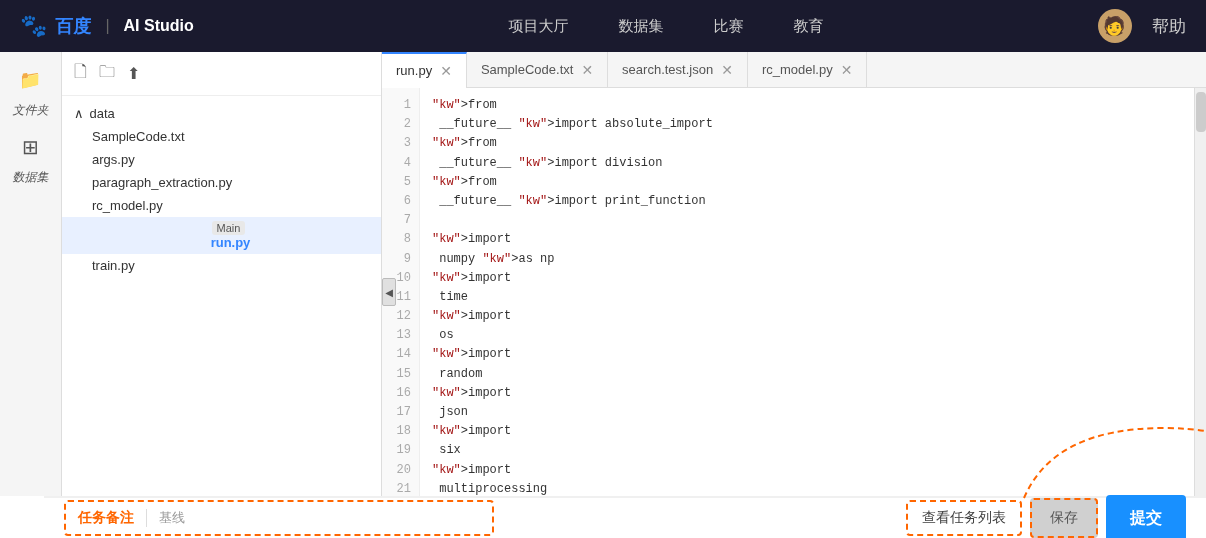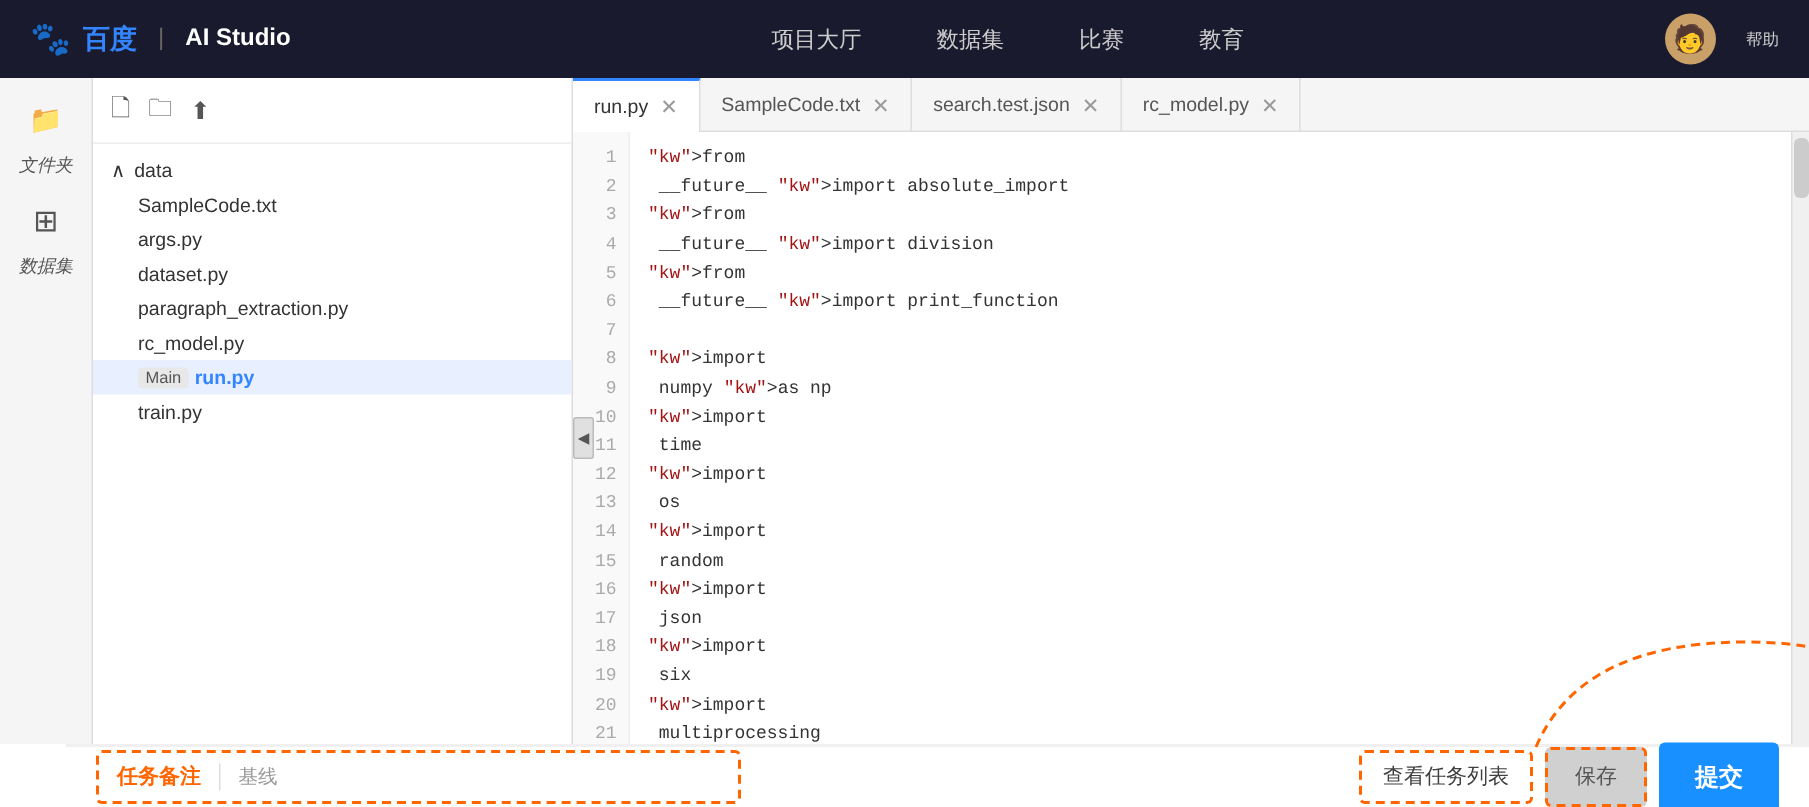--- a/index.html
+++ b/index.html
@@ -56,21 +56,21 @@
       height: 34px;
       border-radius: 50%;
       background: #c8a068;
       display: flex;
       align-items: center;
       justify-content: center;
       font-size: 18px;
       color: #fff;
       overflow: hidden;
     }
-    .help-text { color: #ccc; font-size: 11px; cursor: pointer; }
+    .help-text { color: #ccc; font-size: 17px; cursor: pointer; }
 
     
     .main-area {
       display: flex;
       height: calc(538px - 52px - 42px);
     }
 
     
     .sidebar {
       width: 62px;
@@ -147,20 +147,21 @@
     .file-tree-item {
       display: flex;
       align-items: center;
       padding: 4px 12px 4px 30px;
       font-size: 13px;
       color: #333;
       cursor: pointer;
     }
     .file-tree-item.active {
       background: #e8f0ff;
+      flex-direction: column;
     }
     .badge-main {
       background: #e8e8e8;
       border-radius: 3px;
       padding: 1px 5px;
       font-size: 11px;
       color: #555;
       margin-right: 4px;
     }
     .file-active-text {
@@ -386,23 +387,20 @@
     <div class="file-tree">
       <div class="file-tree-folder">
         <span>∧</span>
         <span>data</span>
       </div>
       <div class="file-tree-item">
         <span>SampleCode.txt</span>
       </div>
       <div class="file-tree-item">
         <span>args.py</span>
-      </div>
-      <div class="file-tree-item">
-        <span>dataset.py</span>
       </div>
       <div class="file-tree-item">
         <span>paragraph_extraction.py</span>
       </div>
       <div class="file-tree-item">
         <span>rc_model.py</span>
       </div>
       <div class="file-tree-item active">
         <span class="badge-main">Main</span>
         <span class="file-active-text">run.py</span>

